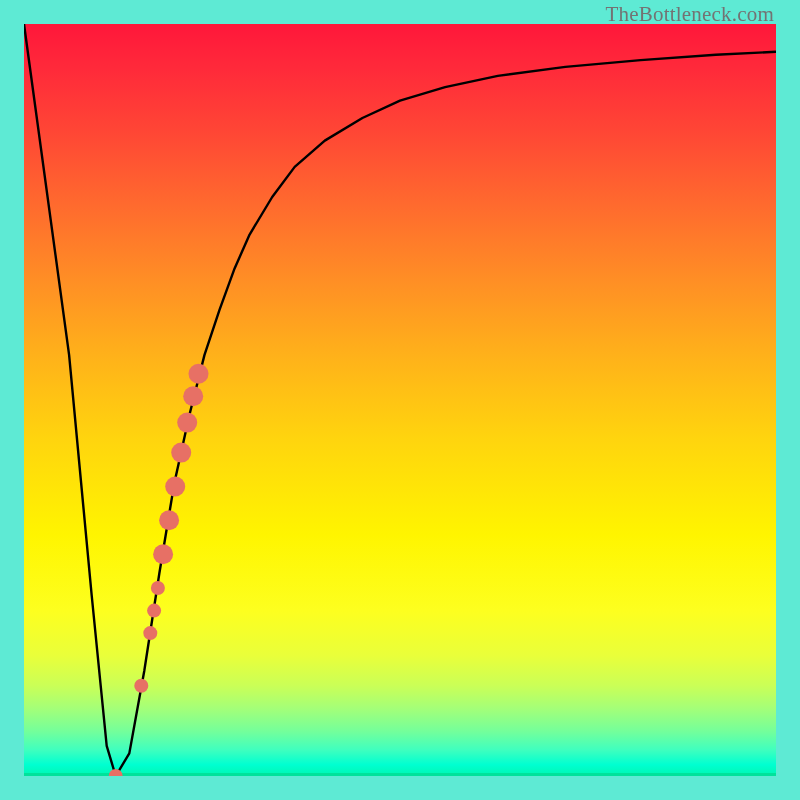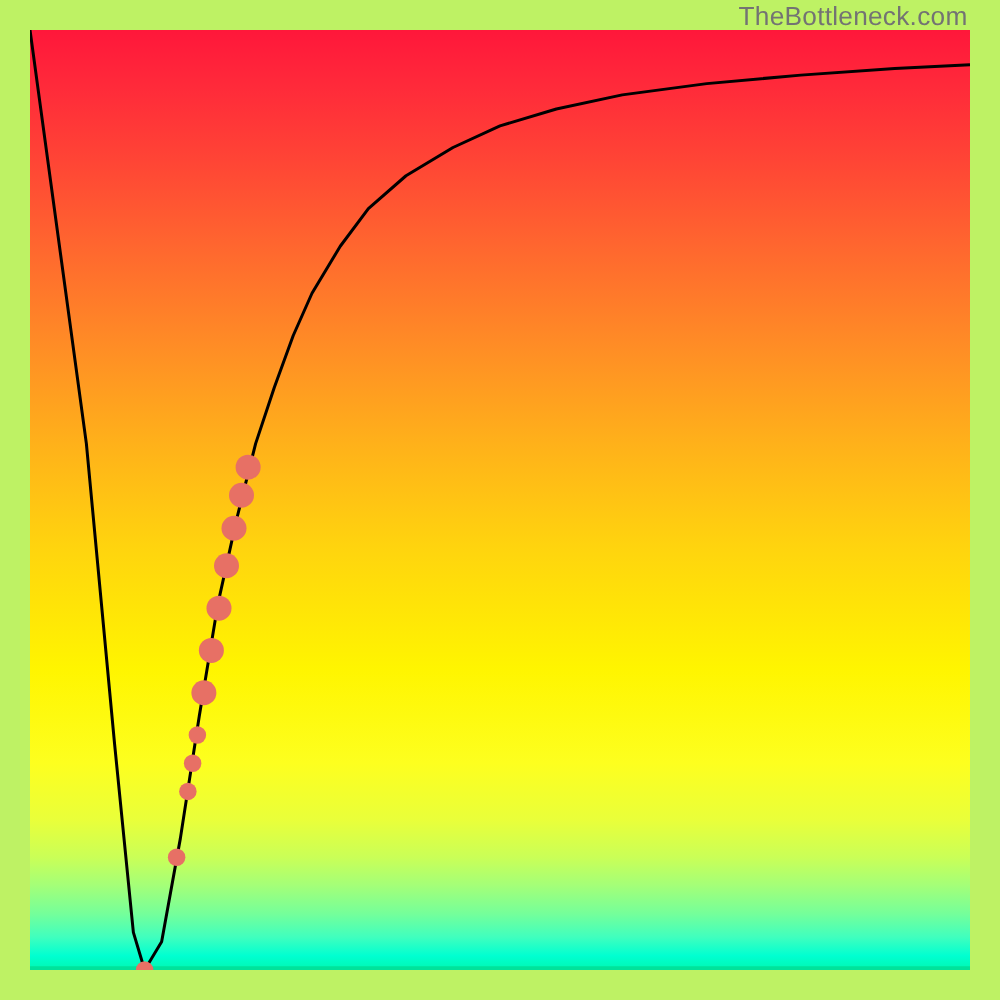--- a/index.html
+++ b/index.html
@@ -8,21 +8,22 @@
     width: 800px;
     height: 800px;
     overflow: hidden;
     background: #000;
     font-family: Arial, Helvetica, sans-serif;
   }
   .frame {
     position: relative;
     width: 800px;
     height: 800px;
-    background: #bef264;
+    background: #5eead4;
+    font-family: Liberation Serif, serif;
   }
   .plot {
     position: absolute;
     left: 24px;
     top: 24px;
     width: 752px;
     height: 752px;
     overflow: hidden;
   }
   .gradient {

